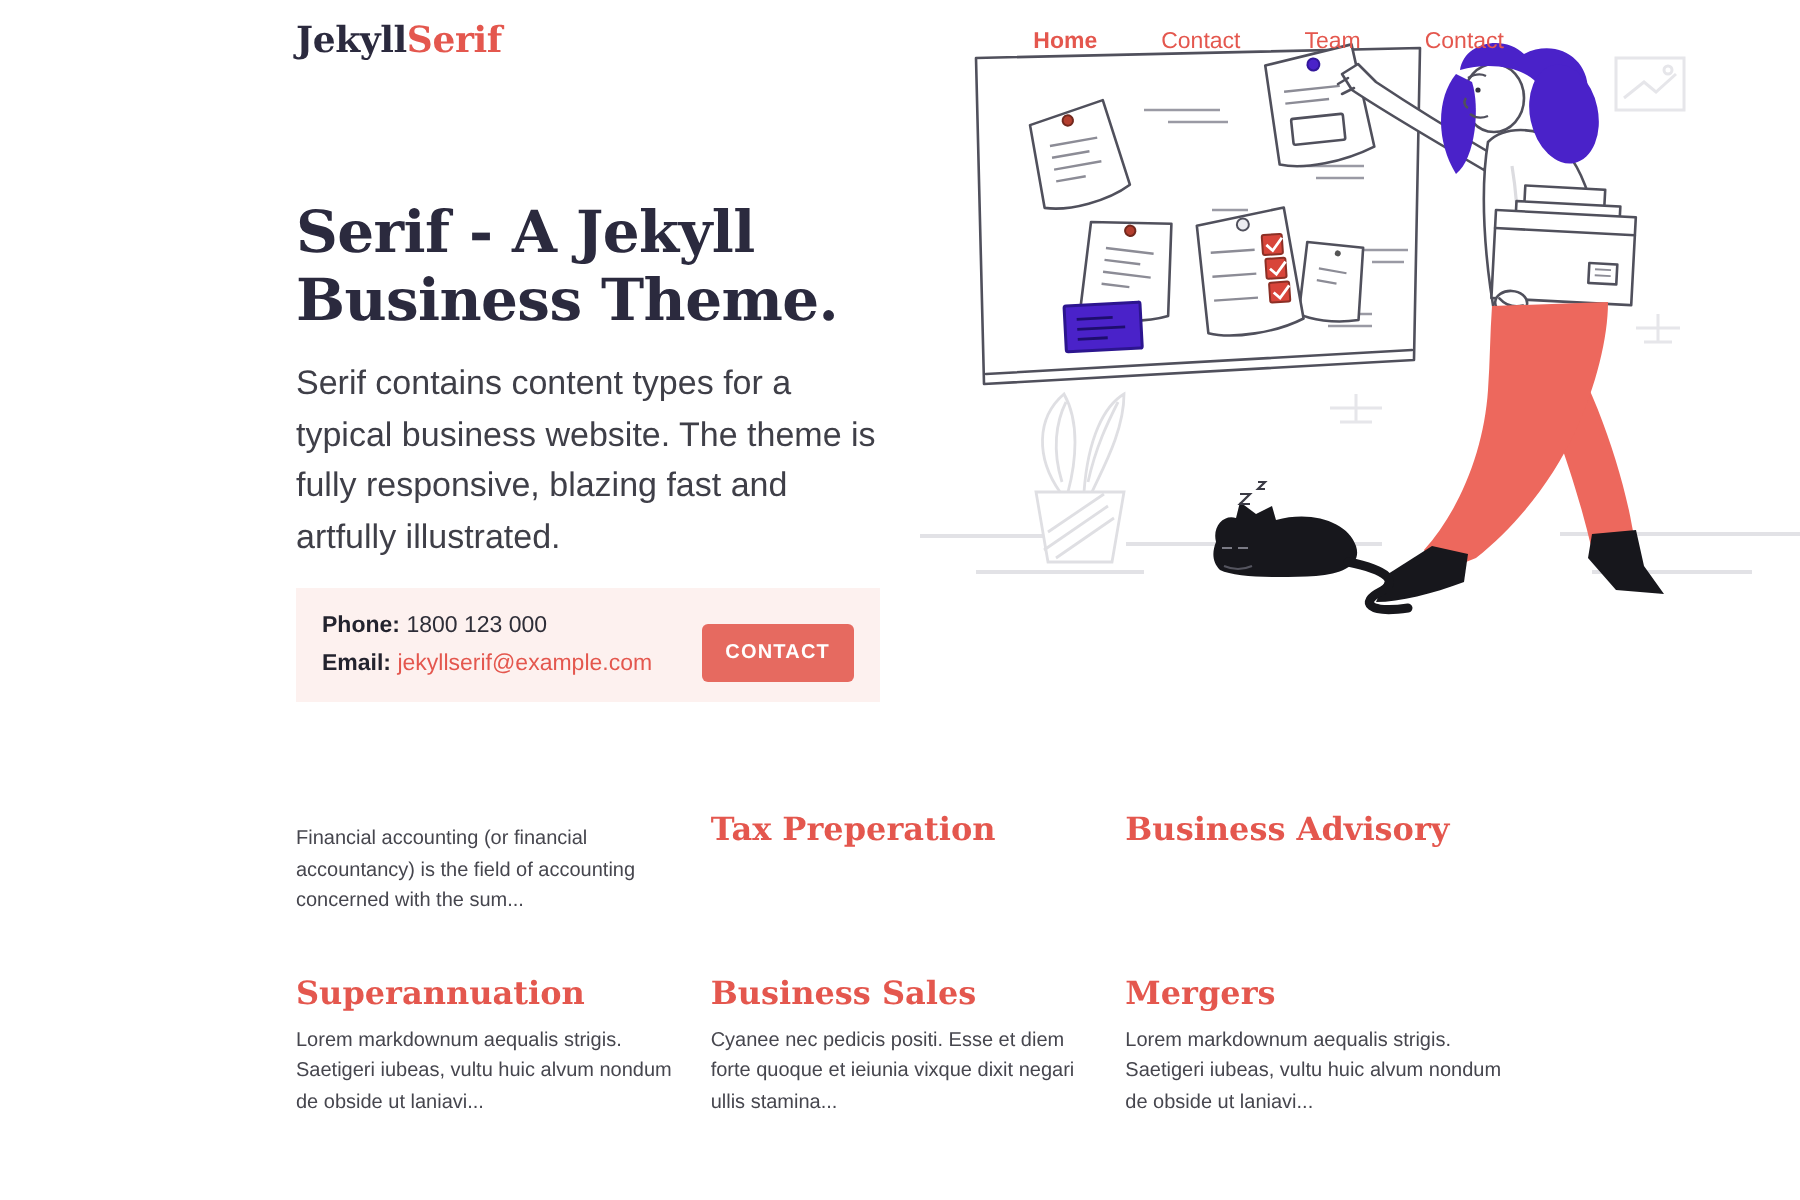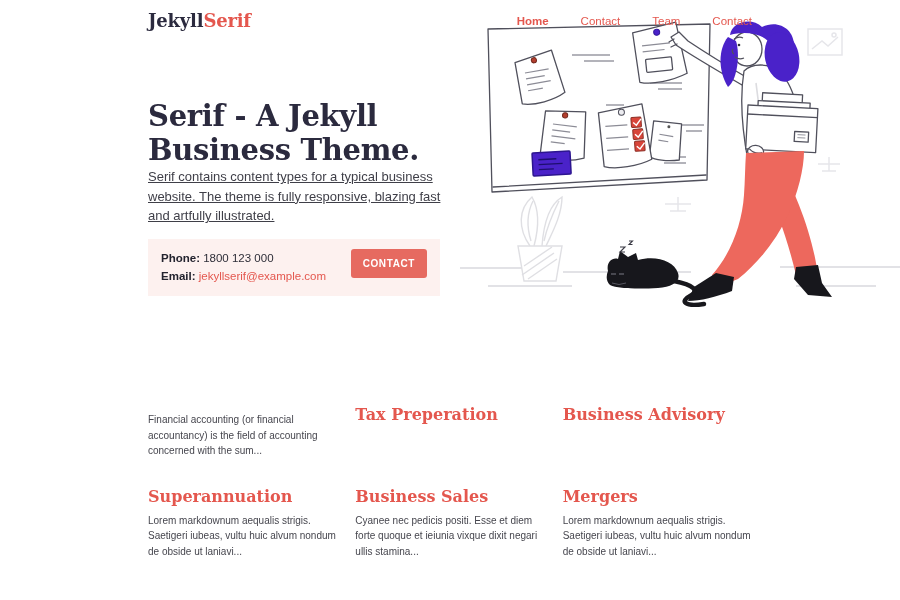--- a/index.html
+++ b/index.html
@@ -19,22 +19,22 @@
   .logo .logo-a{color:var(--navy);} .logo .logo-b{color:var(--accent);}
   .main-nav{display:flex;gap:32px;}
   .main-nav a{font-size:11.5px;color:var(--accent);text-decoration:none;cursor:pointer;}
   .main-nav a.active{font-weight:bold;}
 
   
   .hero{position:relative;height:292px;}
   .hero-illustration{position:absolute;top:-12px;right:0;width:440px;height:290px;pointer-events:none;}
   .hero-text{width:320px;padding-top:68px;position:relative;z-index:2;}
   .hero-text h1{font-family:"DejaVu Serif","Liberation Serif",serif;font-size:29px;line-height:1.18;color:var(--navy);letter-spacing:-.3px;}
-  .hero-text .lead{font-size:13px;line-height:1.5;color:#3f3f48;width:300px;text-decoration:underline;}
-  .contact-box{margin-top:13px;width:292px;background:var(--box-bg);padding:10px 13px;display:flex;align-items:flex-start;justify-content:space-between;}
+  .hero-text .lead{margin-top:12px;font-size:17px;line-height:1.5;color:#3f3f48;width:300px;}
+  .contact-box{margin-top:13px;width:292px;background:var(--box-bg);padding:10px 13px;display:flex;align-items:flex-end;justify-content:space-between;}
   .contact-lines{font-size:11.5px;line-height:1.6;color:#2e2e38;}
   .contact-lines b{color:#23232e;}
   .email-link{color:var(--accent);text-decoration:none;cursor:pointer;}
   .btn{display:inline-block;background:var(--accent-button);color:#fff;border:none;border-radius:3px;
        font-family:"Liberation Sans",sans-serif;font-weight:bold;font-size:10px;letter-spacing:.6px;
        padding:9px 12px;cursor:pointer;}
 
   
   .services{margin-top:82px;}
   .services-grid{display:grid;grid-template-columns:repeat(3,1fr);column-gap:18px;row-gap:28px;}

